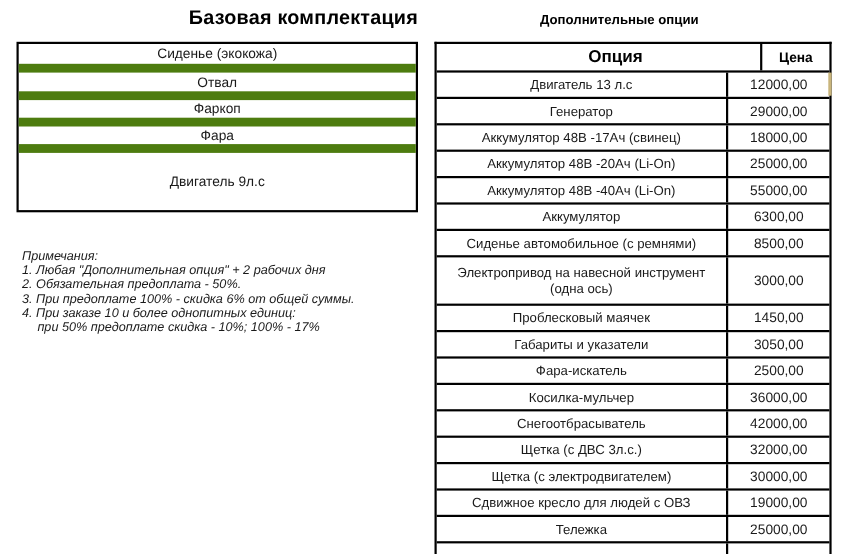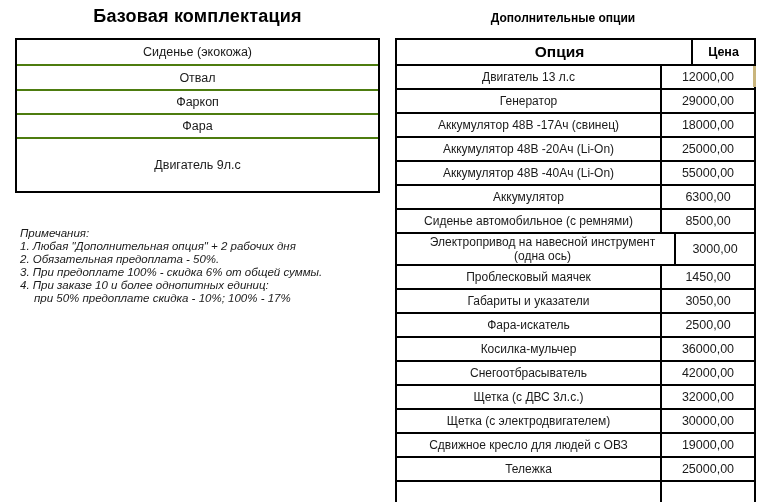--- a/index.html
+++ b/index.html
@@ -9,36 +9,36 @@
     position: relative;
     width: 770px;
     height: 504px;
     background: #ffffff;
     overflow: hidden;
   }
 
   
   .left-title {
     position: absolute; left: 15px; top: 6px; width: 365px;
-    text-align: center; font-size: 18px; font-weight: 700; color: #000;
+    text-align: right; font-size: 18px; font-weight: 700; color: #000;
     letter-spacing: .2px;
   }
   .right-title {
     position: absolute; left: 383px; top: 11px; width: 360px;
     text-align: center; font-size: 12px; font-weight: 700; color: #000;
   }
 
   
   .base-table {
     position: absolute; left: 15px; top: 38px; width: 365px;
     border: 2px solid #000; background: #fff;
   }
   .base-row {
     display: flex; align-items: center; justify-content: center;
-    border-bottom: 2px solid #4d7c0f;
+    border-bottom: 8px solid #4d7c0f;
     font-size: 12.5px; color: #1a1a1a; text-align: center;
   }
   .base-row:last-child { border-bottom: none; }
   .h24 { height: 26px; } .h22 { height: 24px; } .h23 { height: 25px; text-align: center; } .h35 { height: 52px; }
 
   
   .notes {
     position: absolute; left: 20px; top: 227px; width: 365px;
     font-style: italic; font-size: 11.5px; color: #1a1a1a;
   }
@@ -63,21 +63,21 @@
   .opt-cell, .price-cell {
     display: flex; align-items: center; justify-content: center;
     text-align: center; line-height: 14px;
   }
   .opt-cell { width: 263px; padding: 0 9px; }
   .price-cell { flex: 1; border-left: 2px solid #000; font-size: 12.5px; }
   .opt-row.header { font-weight: 700; font-size: 15.5px; color: #000; padding-left: 31px; }
   .opt-row.header .opt-cell, .opt-row.header .price-cell { line-height: 16px; }
   .rh { height: 24px; }          
   .rhh { height: 26px; }         
-  .rhd { height: 32px; padding-left: 14px; }         
+  .rhd { height: 44px; }         
   .rpartial { height: 20px; border-bottom: none; }
 
   
   .accent-mark {
     position: absolute; left: 753px; top: 66px; width: 3px; height: 21px;
     background: #c9b57c;
   }
 </style>
 </head>
 <body>

